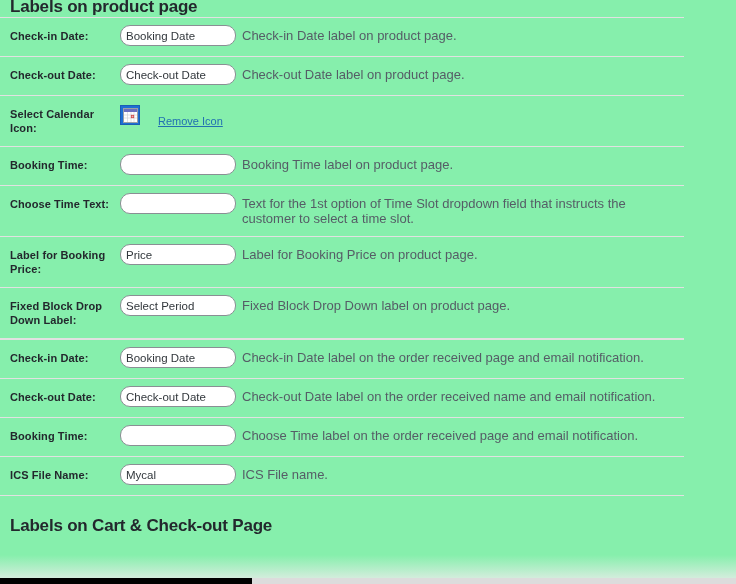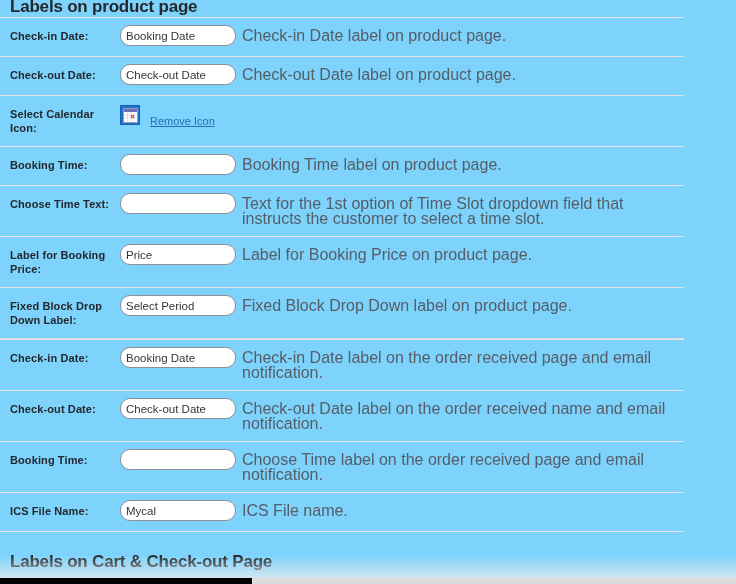--- a/index.html
+++ b/index.html
@@ -16,21 +16,21 @@
     font-family: "Liberation Sans", sans-serif;
     color: #23282d;
     -webkit-font-smoothing: antialiased;
   }
 
   .page {
     position: relative;
     width: 736px;
     height: 584px;
     overflow: hidden;
-    background: #7dd3fc;
+    background: #86efac;
   }
 
   
   .section-heading {
     font-size: 17px;
     font-weight: bold;
     color: #23282d;
     letter-spacing: -0.2px;
     padding: 0 0 0 10px;
     margin: 0;
@@ -70,21 +70,21 @@
     color: #23282d;
     line-height: 14px;
     letter-spacing: 0.1px;
   }
   td.field-cell {
     width: 118px;
     padding: 7px 0 10px 0;
   }
   td.desc-cell {
     padding: 10px 8px 10px 4px;
-    font-size: 16px;
+    font-size: 13px;
     color: #555d66;
     line-height: 15px;
   }
 
   input.text-input {
     width: 116px;
     height: 21px;
     padding: 1px 5px;
     font-family: "Liberation Sans", sans-serif;
     font-size: 11.5px;
@@ -109,21 +109,21 @@
     background: #1d6fd4;
     border: 1px solid #1a5fb4;
     display: inline-flex;
     align-items: center;
     justify-content: center;
     flex: 0 0 auto;
   }
   .cal-icon-box svg { display: block; }
   .remove-icon-link {
     display: inline-block;
-    margin-left: 10px;
+    margin-left: 18px;
     margin-top: 10px;
     font-size: 11px;
     color: #2271b1;
     text-decoration: underline;
     cursor: pointer;
     white-space: nowrap;
   }
 
   
   .bottom-fade {

